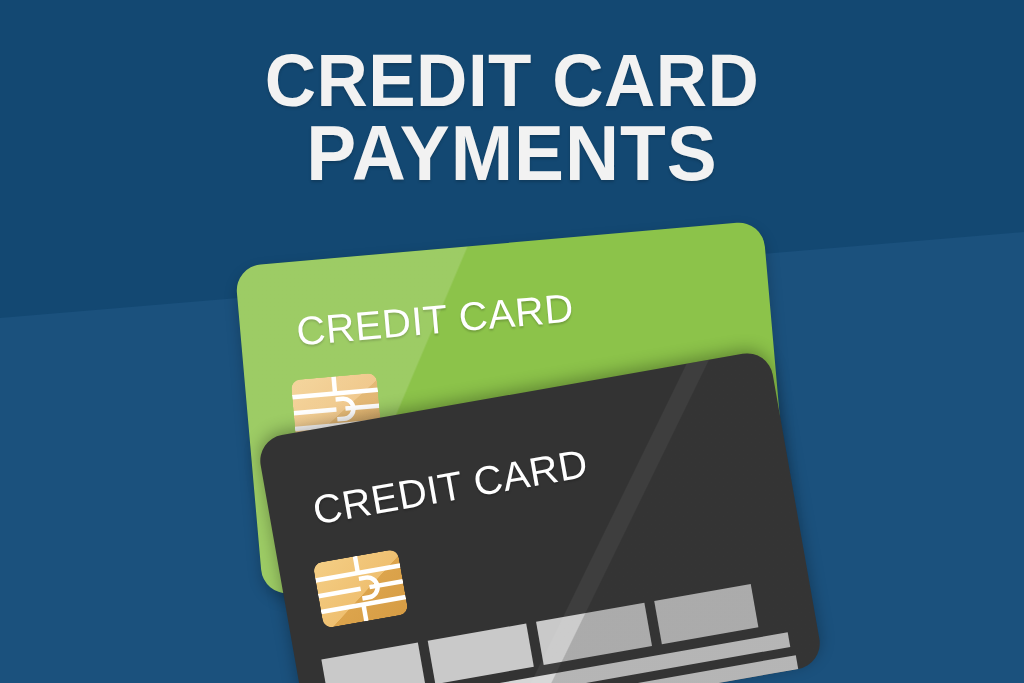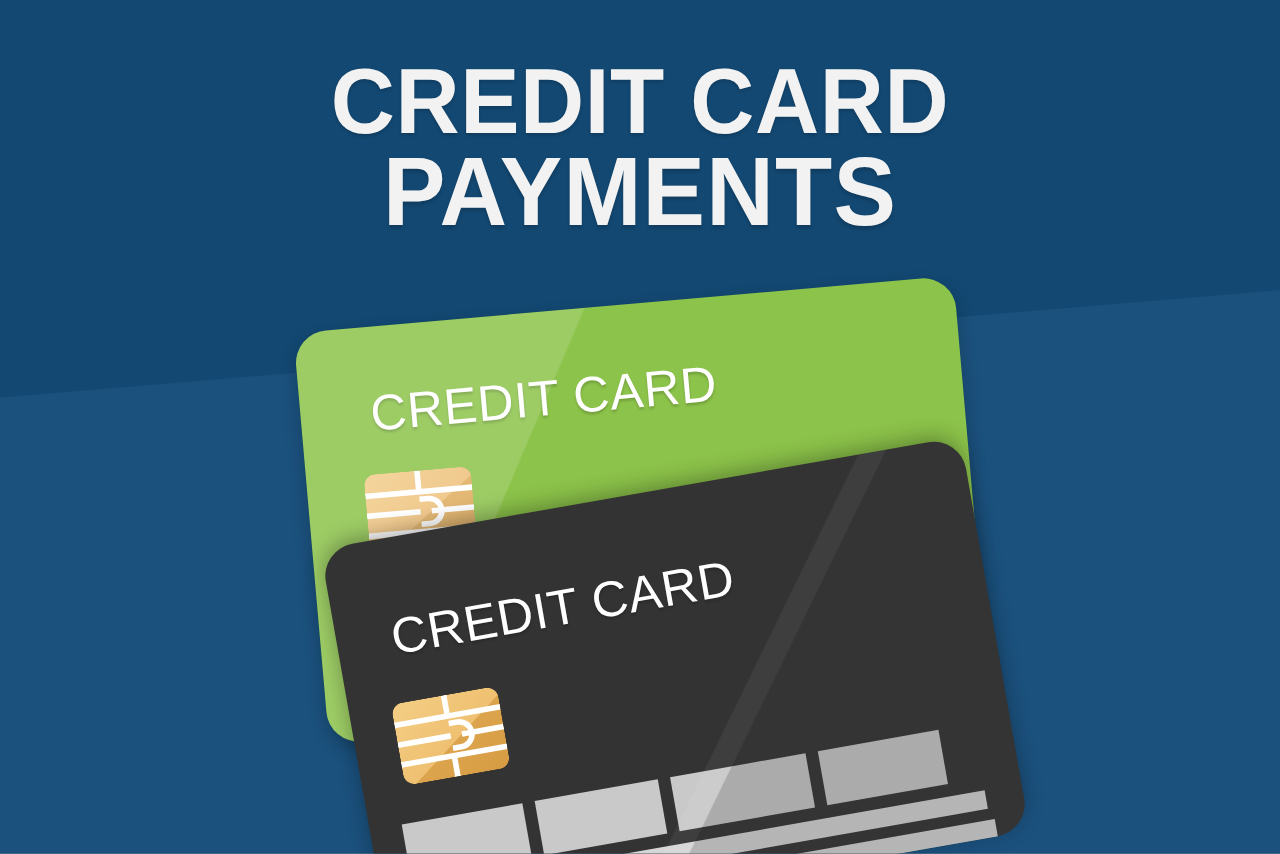--- a/index.html
+++ b/index.html
@@ -4,21 +4,21 @@
 <style>
   * { margin:0; padding:0; box-sizing:border-box; }
   html, body {
     width:1024px; height:683px;
     font-family:"Liberation Sans", sans-serif;
     overflow:hidden;
   }
   #stage {
     position:relative;
     width:1024px; height:683px;
-    background:#737373;
+    background:#0f766e;
     overflow:hidden;
     text-decoration:underline;
   }
 
   
   .bg-wedge {
     position:absolute; inset:0;
     width:1024px; height:683px;
   }
 

